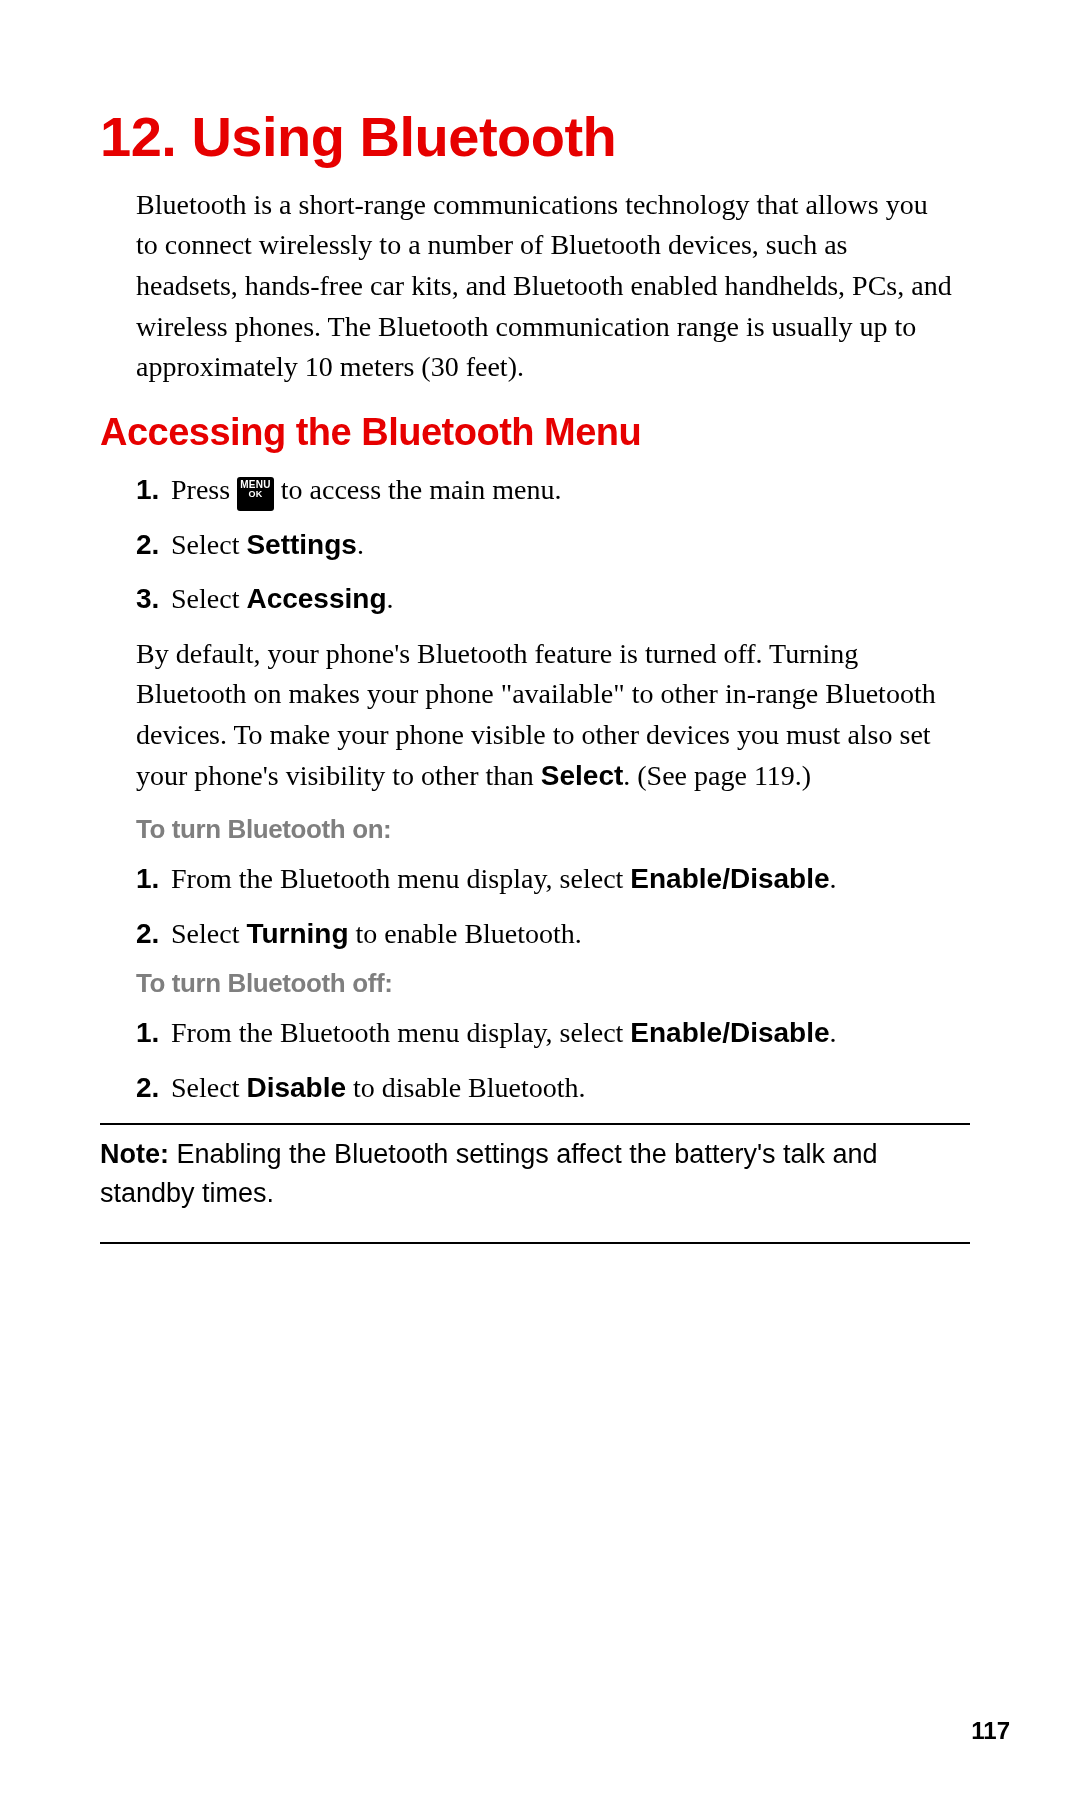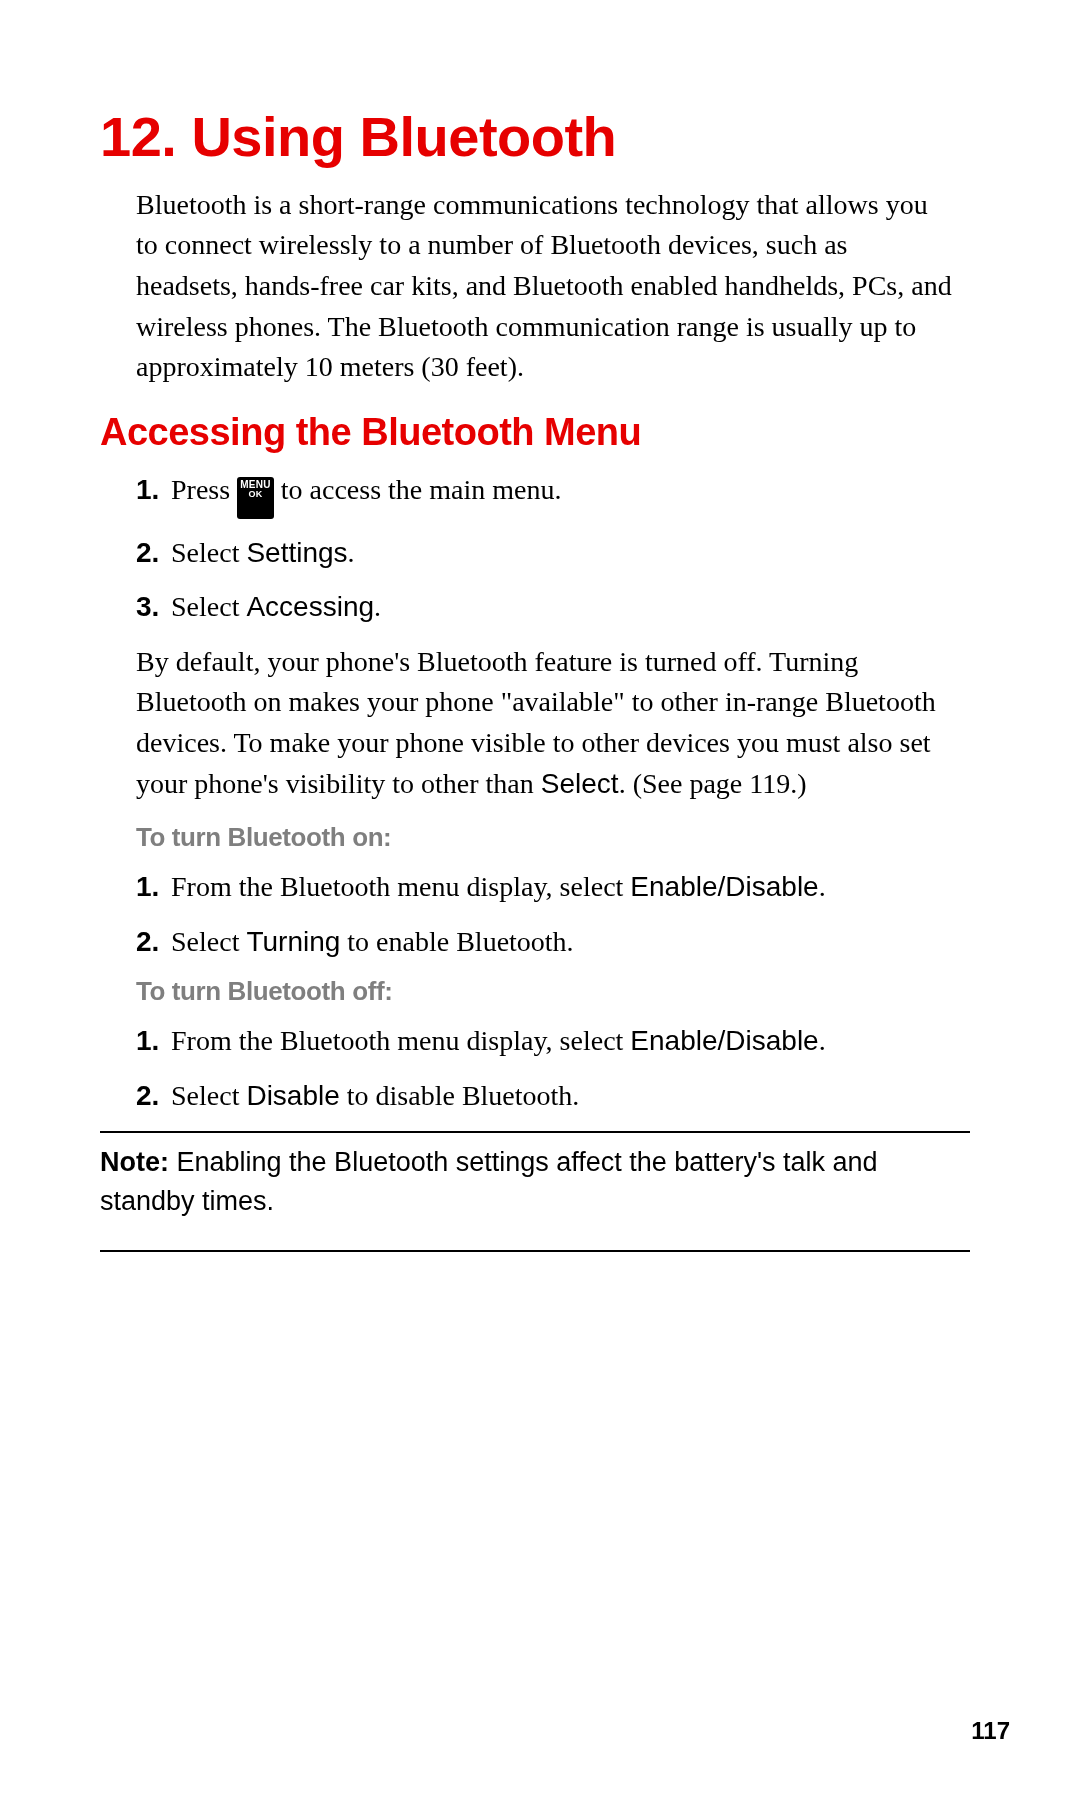--- a/index.html
+++ b/index.html
@@ -59,38 +59,38 @@
     margin: 0 0 14px 36px;
   }
   .step-num {
     font-family: "Helvetica Neue", Helvetica, Arial, sans-serif;
     font-weight: 800;
     display: inline-block;
     min-width: 28px;
   }
   .bold-sans {
     font-family: "Helvetica Neue", Helvetica, Arial, sans-serif;
-    font-weight: 400;
+    font-weight: 700;
   }
   .body-para {
     font-size: 28px;
     line-height: 1.45;
     margin: 0 0 18px 36px;
     max-width: 820px;
   }
   .menu-key {
     display: inline-block;
     background: #000;
     color: #fff;
     font-family: "Helvetica Neue", Helvetica, Arial, sans-serif;
     font-weight: 800;
     font-size: 10px;
     line-height: 10px;
     text-align: center;
-    padding: 3px 3px 20px 3px;
+    padding: 3px 3px 12px 3px;
     border-radius: 3px;
     vertical-align: 2px;
     letter-spacing: 0.3px;
   }
   .menu-key .line2 {
     display: block;
     font-size: 9px;
     line-height: 9px;
   }
   .note-box {

